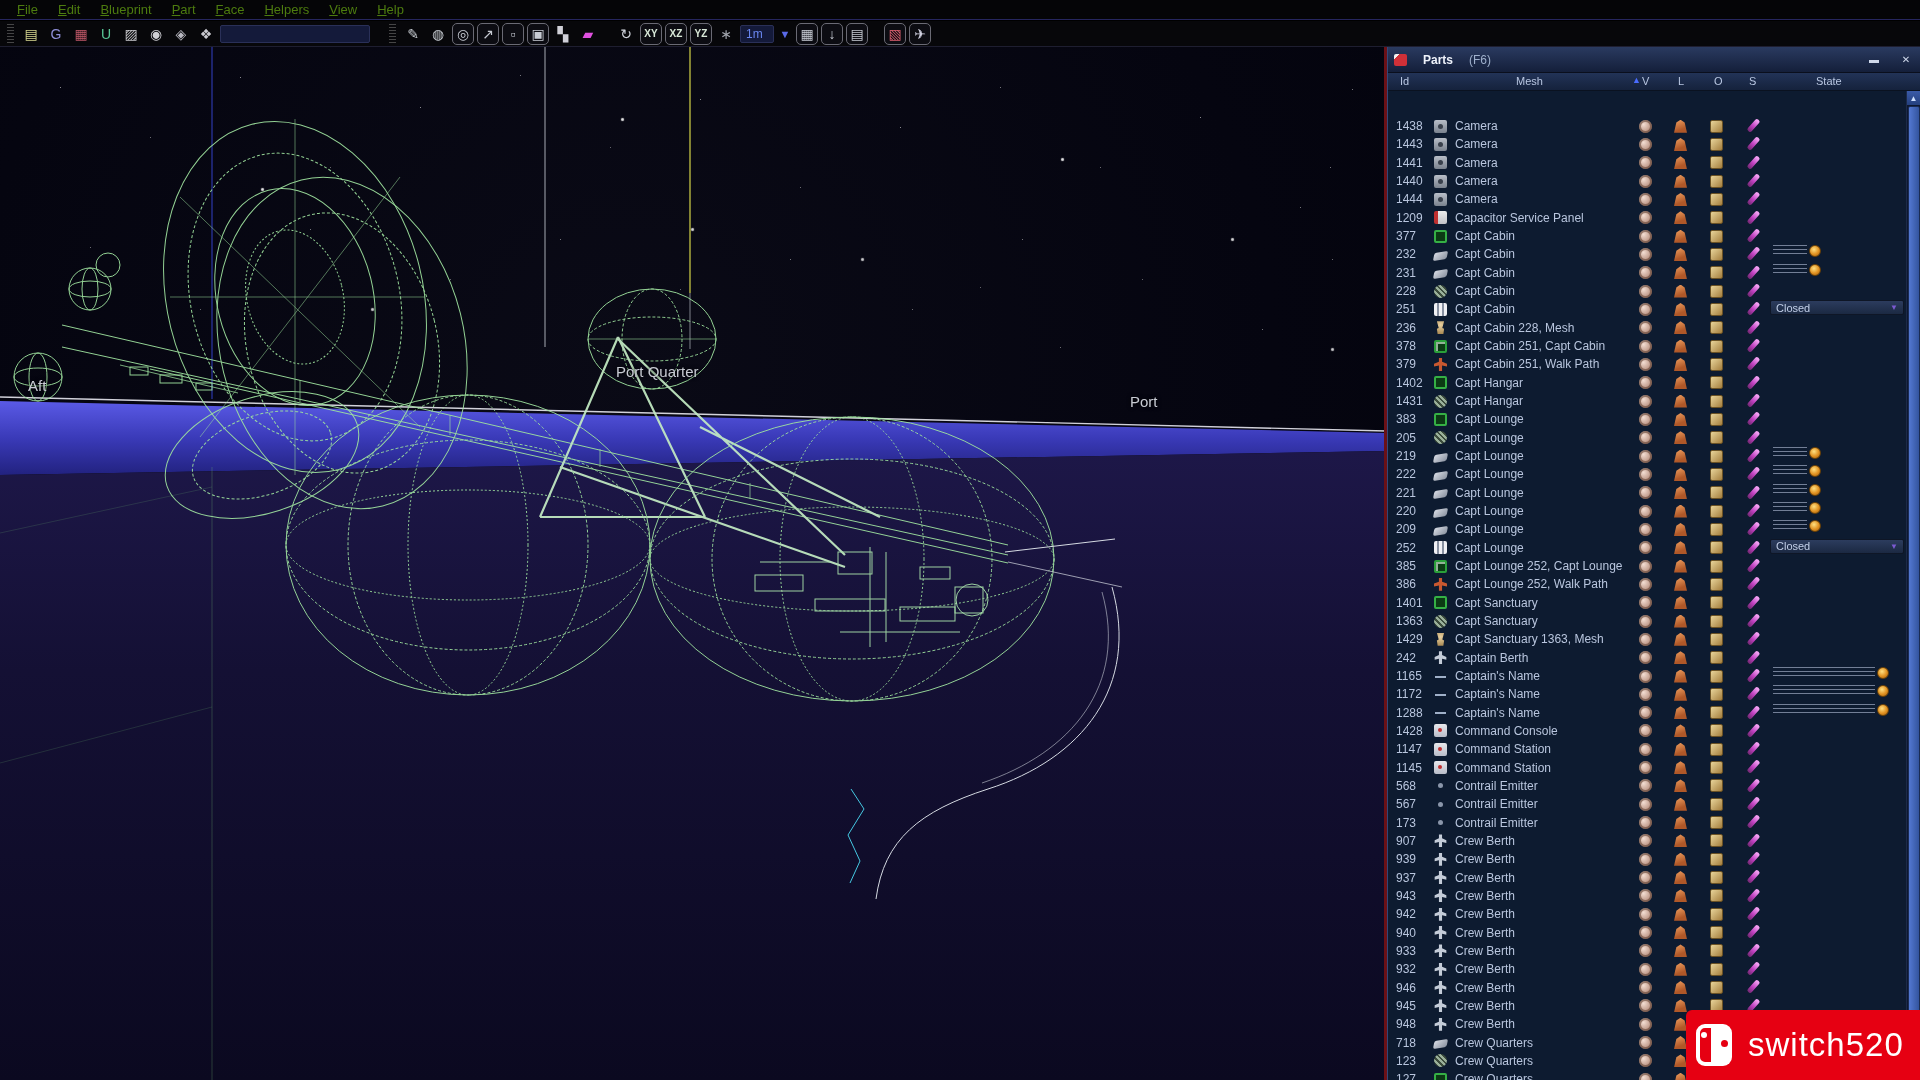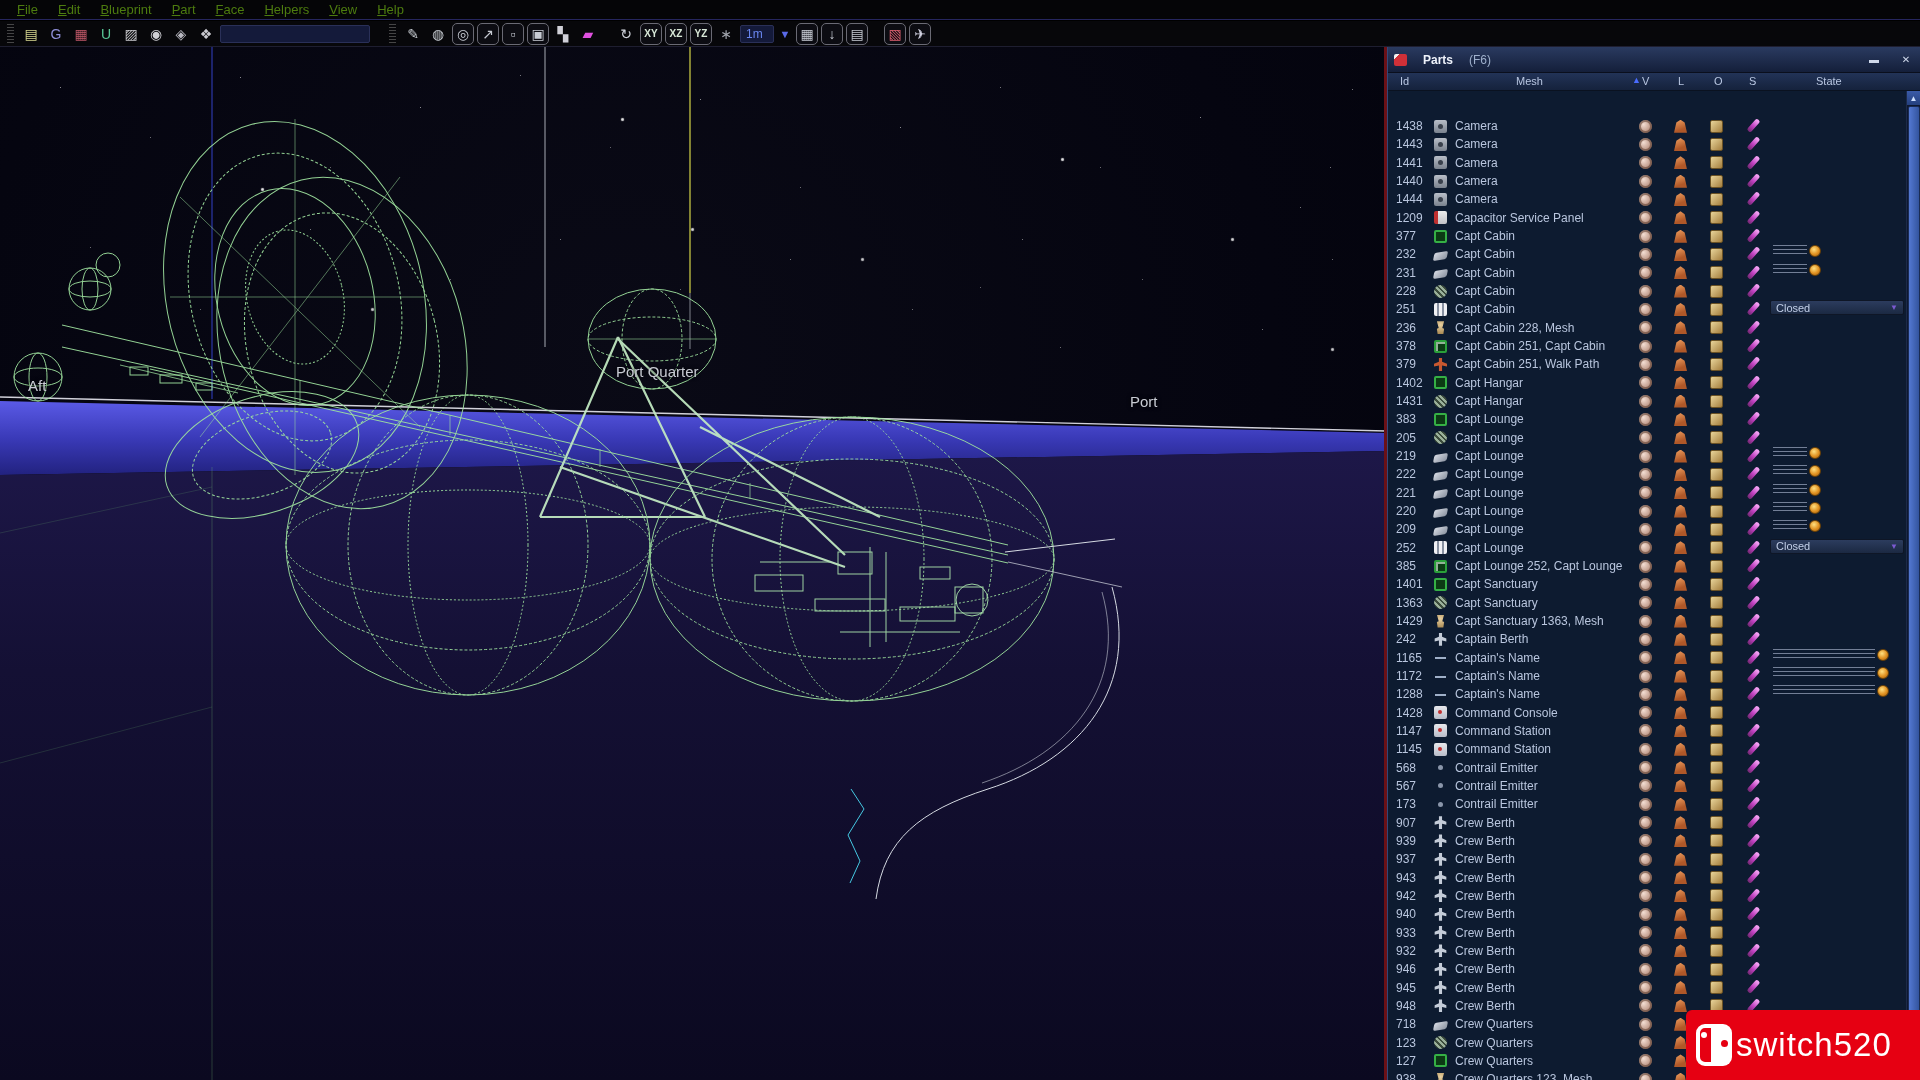--- a/index.html
+++ b/index.html
@@ -117,21 +117,21 @@
   .pi-dot::after { content:""; position:absolute; left:4px; top:4px; width:5px; height:5px; border-radius:50%; background:#8a96aa; }
   
   #pscroll { position:absolute; right:0; top:44px; width:14px; height:989px; background:#0e1830; border-left:1px solid #1c2a48; }
   #pscroll .up { height:14px; background:linear-gradient(#3a5aa8,#24407e); color:#cfe0ff; font-size:8px;
                  display:flex; align-items:center; justify-content:center; }
   #pscroll .thumb { position:absolute; top:15px; left:1px; width:12px; height:968px; border-radius:2px;
                     background:linear-gradient(90deg,#5378d2,#33549e); border:1px solid #1a2c55; }
 
   
   #watermark { position:absolute; right:0; bottom:0; width:234px; height:70px; background:#e60012; z-index:9;
-               border-radius:6px 0 0 0; display:flex; align-items:center; padding-left:10px; gap:4px; }
+               border-radius:6px 0 0 0; display:flex; align-items:center; padding-left:10px; gap:16px; }
   .jc { display:flex; height:42px; }
   .jc-l { width:17px; border:4px solid #fff; border-right:2px solid #fff; border-radius:9px 0 0 9px; position:relative; }
   .jc-l::after { content:""; position:absolute; left:1px; top:4px; width:6px; height:6px; border-radius:50%; background:#fff; }
   .jc-r { width:19px; background:#fff; border-radius:0 9px 9px 0; position:relative; }
   .jc-r::after { content:""; position:absolute; right:4px; top:16px; width:7px; height:7px; border-radius:50%; background:#e60012; }
   #watermark .wtext { color:#fff; font-size:33px; letter-spacing:1px; }
 </style>
 </head>
 <body>
 
@@ -585,20 +585,30 @@
     <span class="cell-id">385</span>
     <span class="pi pi-panel"></span>
     <span class="cell-name">Capt Lounge 252, Capt Lounge</span>
     <span class="ci ci-v"></span>
     <span class="ci ci-l"></span>
     <span class="ci ci-o"></span>
     <span class="ci ci-s"></span>
     <span class="cell-state"></span>
   </div>
       <div class="prow">
+    <span class="cell-id">386</span>
+    <span class="pi pi-figure"></span>
+    <span class="cell-name">Capt Lounge 252, Walk Path</span>
+    <span class="ci ci-v"></span>
+    <span class="ci ci-l"></span>
+    <span class="ci ci-o"></span>
+    <span class="ci ci-s"></span>
+    <span class="cell-state"></span>
+  </div>
+      <div class="prow">
     <span class="cell-id">1401</span>
     <span class="pi pi-screen"></span>
     <span class="cell-name">Capt Sanctuary</span>
     <span class="ci ci-v"></span>
     <span class="ci ci-l"></span>
     <span class="ci ci-o"></span>
     <span class="ci ci-s"></span>
     <span class="cell-state"></span>
   </div>
       <div class="prow">

